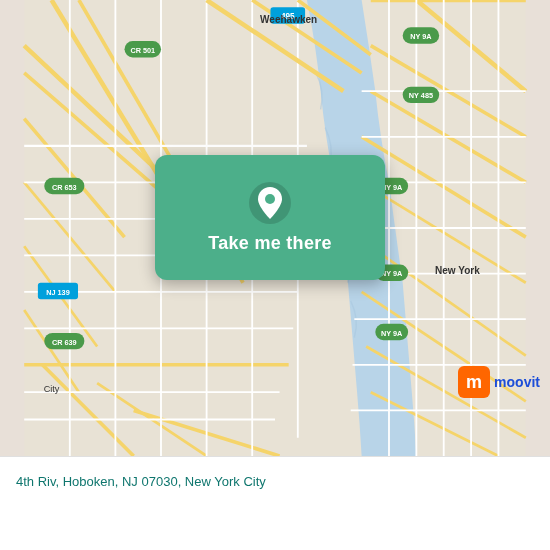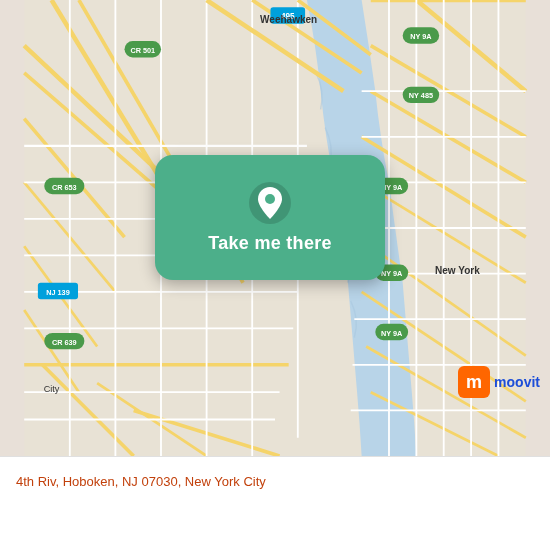--- a/index.html
+++ b/index.html
@@ -26,32 +26,32 @@
       height: 50px;
       background: #ffffff;
       display: flex;
       align-items: center;
       padding: 0 16px;
       border-top: 1px solid #e0e0e0;
     }
 
     #location-text {
       font-size: 13px;
-      color: #c2410c;
+      color: #0f766e;
     }
 
     
     #card-overlay {
       position: absolute;
       top: 155px;
       left: 155px;
       width: 230px;
       height: 125px;
       background: #4CAF8A;
-      border-radius: 18px;
+      border-radius: 12px;
       display: flex;
       flex-direction: column;
       align-items: center;
       justify-content: center;
       box-shadow: 0 4px 16px rgba(0,0,0,0.3);
     }
 
     .pin-icon {
       width: 44px;
       height: 44px;

